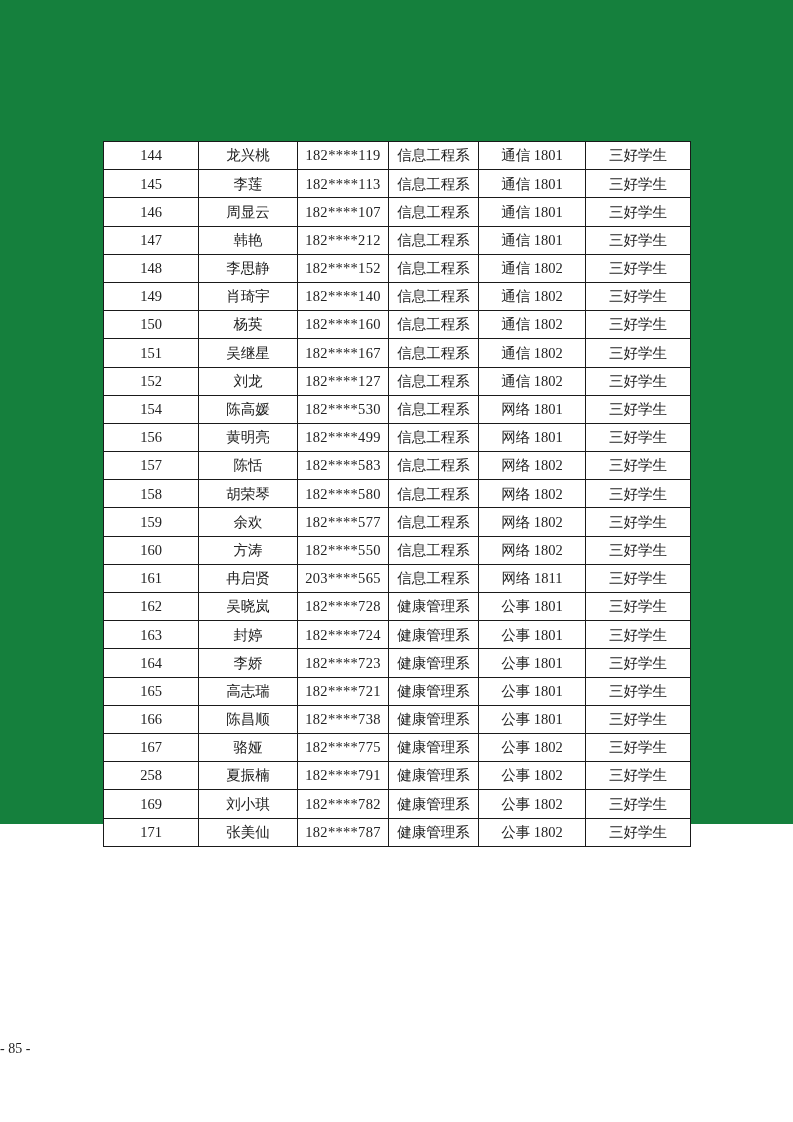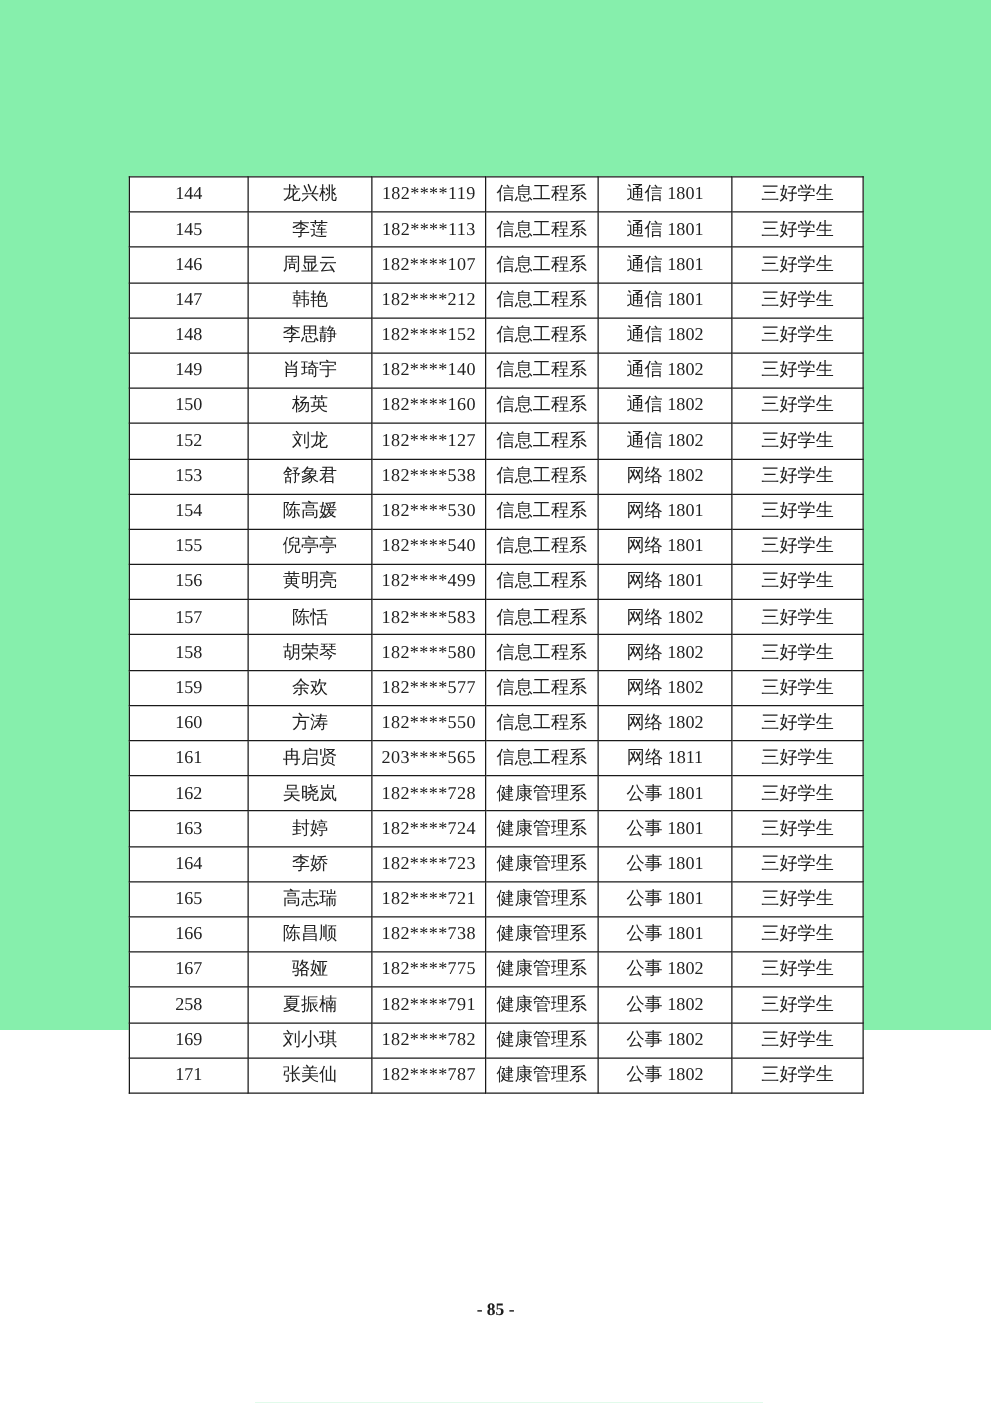--- a/index.html
+++ b/index.html
@@ -14,21 +14,21 @@
     overflow: hidden;
     font-family: "Liberation Serif", "DejaVu Serif", serif;
     color: #1c1c1c;
   }
   .page {
     position: absolute;
     left: 0;
     top: 0;
     width: 793px;
     height: 824px;
-    background: #86efac;
+    background: #15803d;
   }
   table.student-table {
     position: absolute;
     left: 103px;
     top: 141px;
     width: 587px;
     border-collapse: collapse;
     table-layout: fixed;
     background: #ffffff;
   }
@@ -45,24 +45,23 @@
     overflow: hidden;
   }
   td.c-id {
     letter-spacing: 0.3px;
   }
   .page-number {
     position: absolute;
     left: 0;
     top: 1041px;
     width: 793px;
-    text-align: center;
+    text-align: left;
     font-size: 14px;
     color: #1c1c1c;
-    font-weight: bold;
   }
 </style>
 </head>
 <body>
 
 <div class="page">
 
   <table class="student-table">
     <colgroup>
       <col style="width:95px">
@@ -123,52 +122,44 @@
         </tr>
         <tr>
           <td class="c-num">150</td>
           <td class="c-name">杨英</td>
           <td class="c-id">182****160</td>
           <td class="c-dept">信息工程系</td>
           <td class="c-class">通信 1802</td>
           <td class="c-award">三好学生</td>
         </tr>
         <tr>
+          <td class="c-num">151</td>
+          <td class="c-name">吴继星</td>
+          <td class="c-id">182****167</td>
+          <td class="c-dept">信息工程系</td>
+          <td class="c-class">通信 1802</td>
+          <td class="c-award">三好学生</td>
+        </tr>
+        <tr>
           <td class="c-num">152</td>
           <td class="c-name">刘龙</td>
           <td class="c-id">182****127</td>
           <td class="c-dept">信息工程系</td>
           <td class="c-class">通信 1802</td>
           <td class="c-award">三好学生</td>
         </tr>
         <tr>
-          <td class="c-num">153</td>
-          <td class="c-name">舒象君</td>
-          <td class="c-id">182****538</td>
-          <td class="c-dept">信息工程系</td>
-          <td class="c-class">网络 1802</td>
-          <td class="c-award">三好学生</td>
-        </tr>
-        <tr>
           <td class="c-num">154</td>
           <td class="c-name">陈高媛</td>
           <td class="c-id">182****530</td>
           <td class="c-dept">信息工程系</td>
           <td class="c-class">网络 1801</td>
           <td class="c-award">三好学生</td>
         </tr>
         <tr>
-          <td class="c-num">155</td>
-          <td class="c-name">倪亭亭</td>
-          <td class="c-id">182****540</td>
-          <td class="c-dept">信息工程系</td>
-          <td class="c-class">网络 1801</td>
-          <td class="c-award">三好学生</td>
-        </tr>
-        <tr>
           <td class="c-num">156</td>
           <td class="c-name">黄明亮</td>
           <td class="c-id">182****499</td>
           <td class="c-dept">信息工程系</td>
           <td class="c-class">网络 1801</td>
           <td class="c-award">三好学生</td>
         </tr>
         <tr>
           <td class="c-num">157</td>
           <td class="c-name">陈恬</td>

